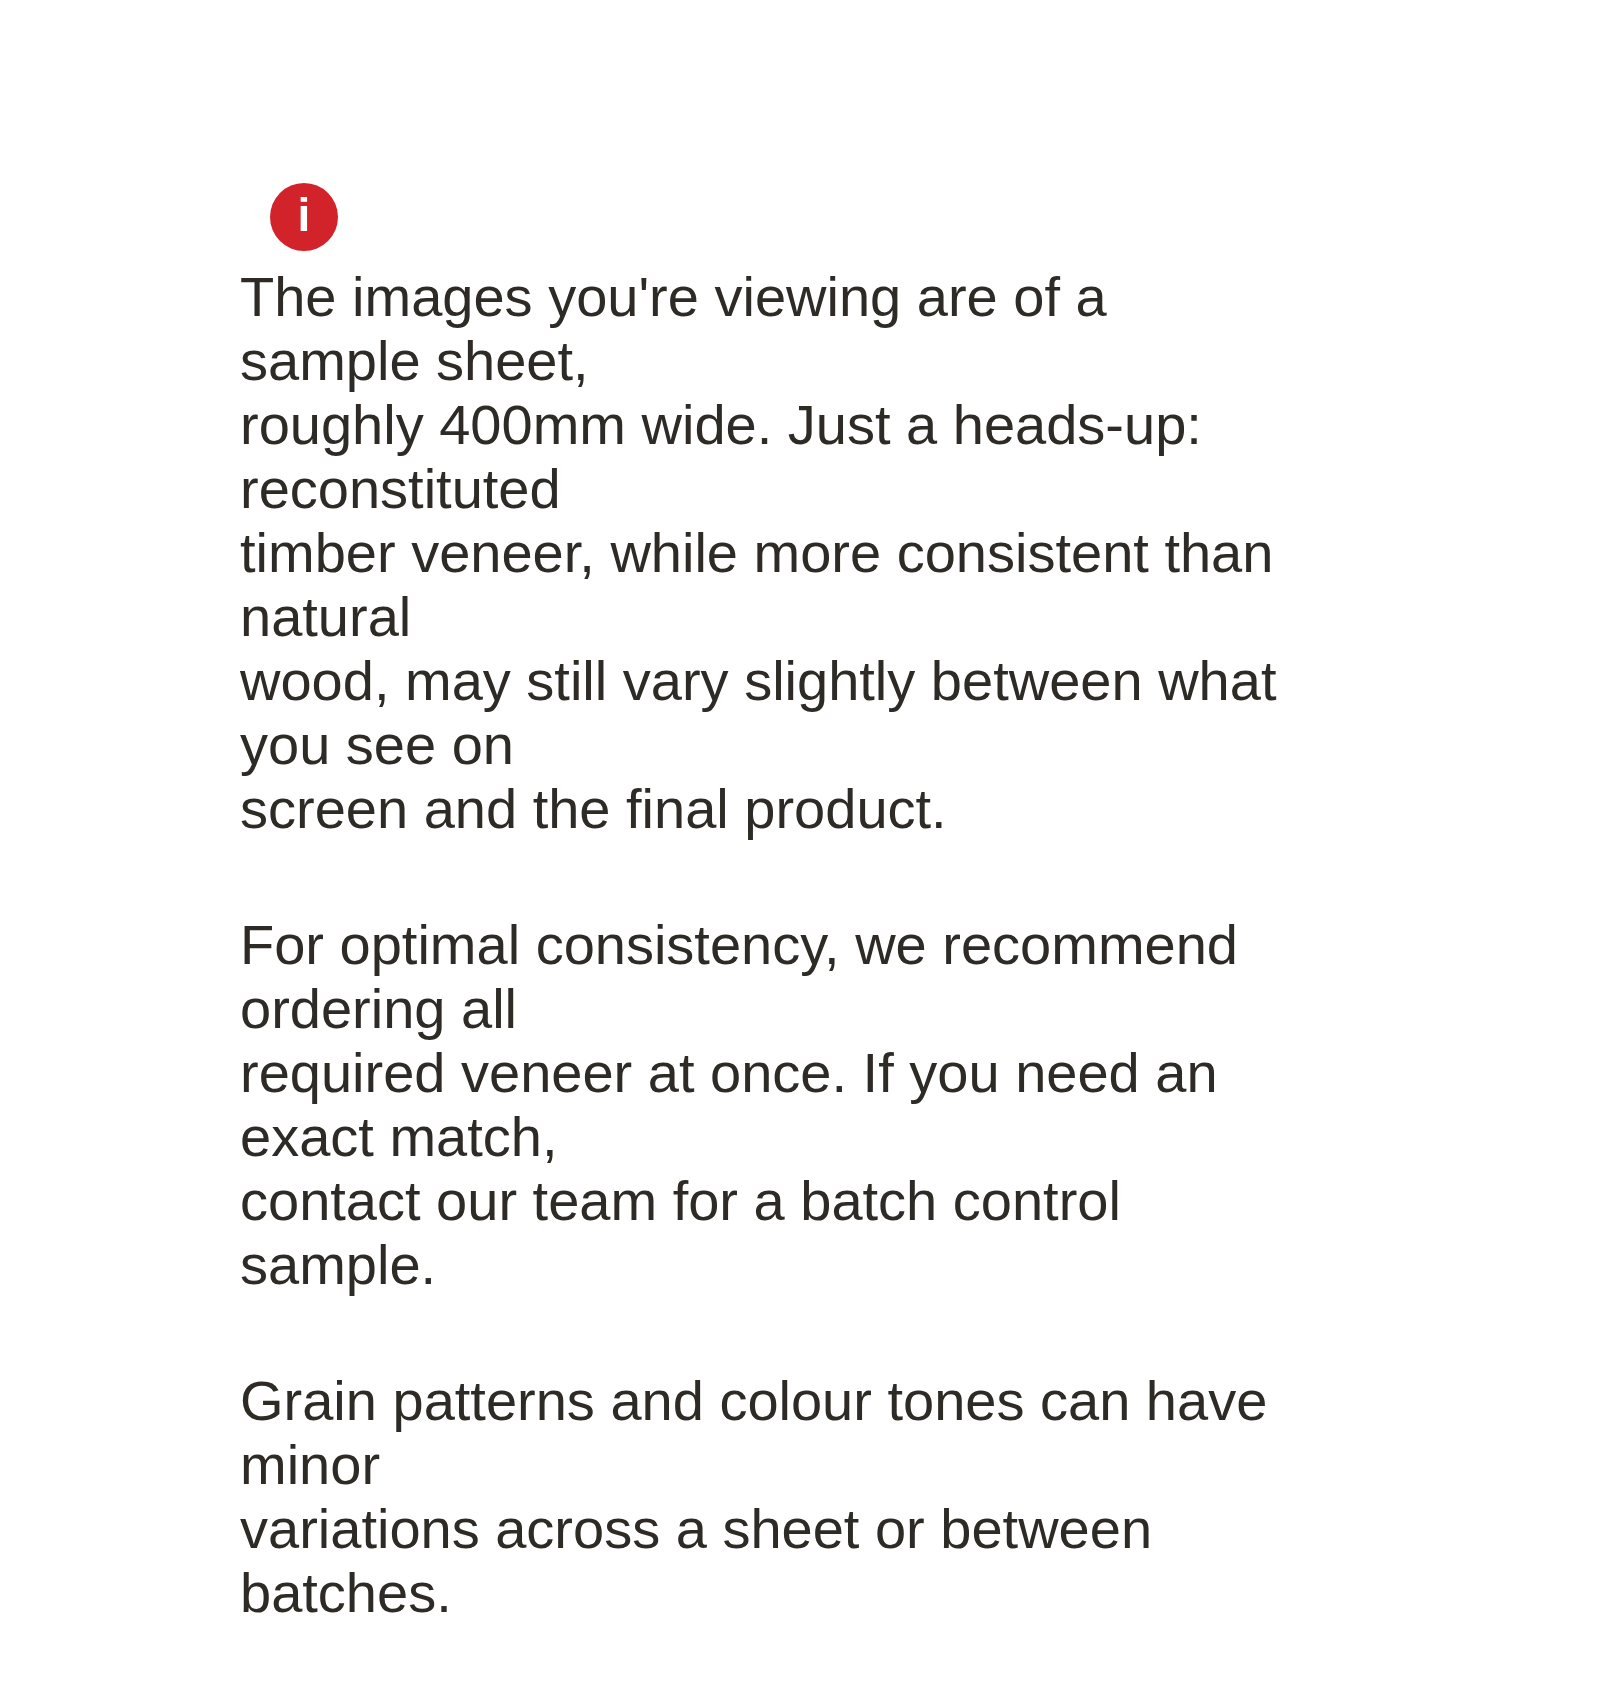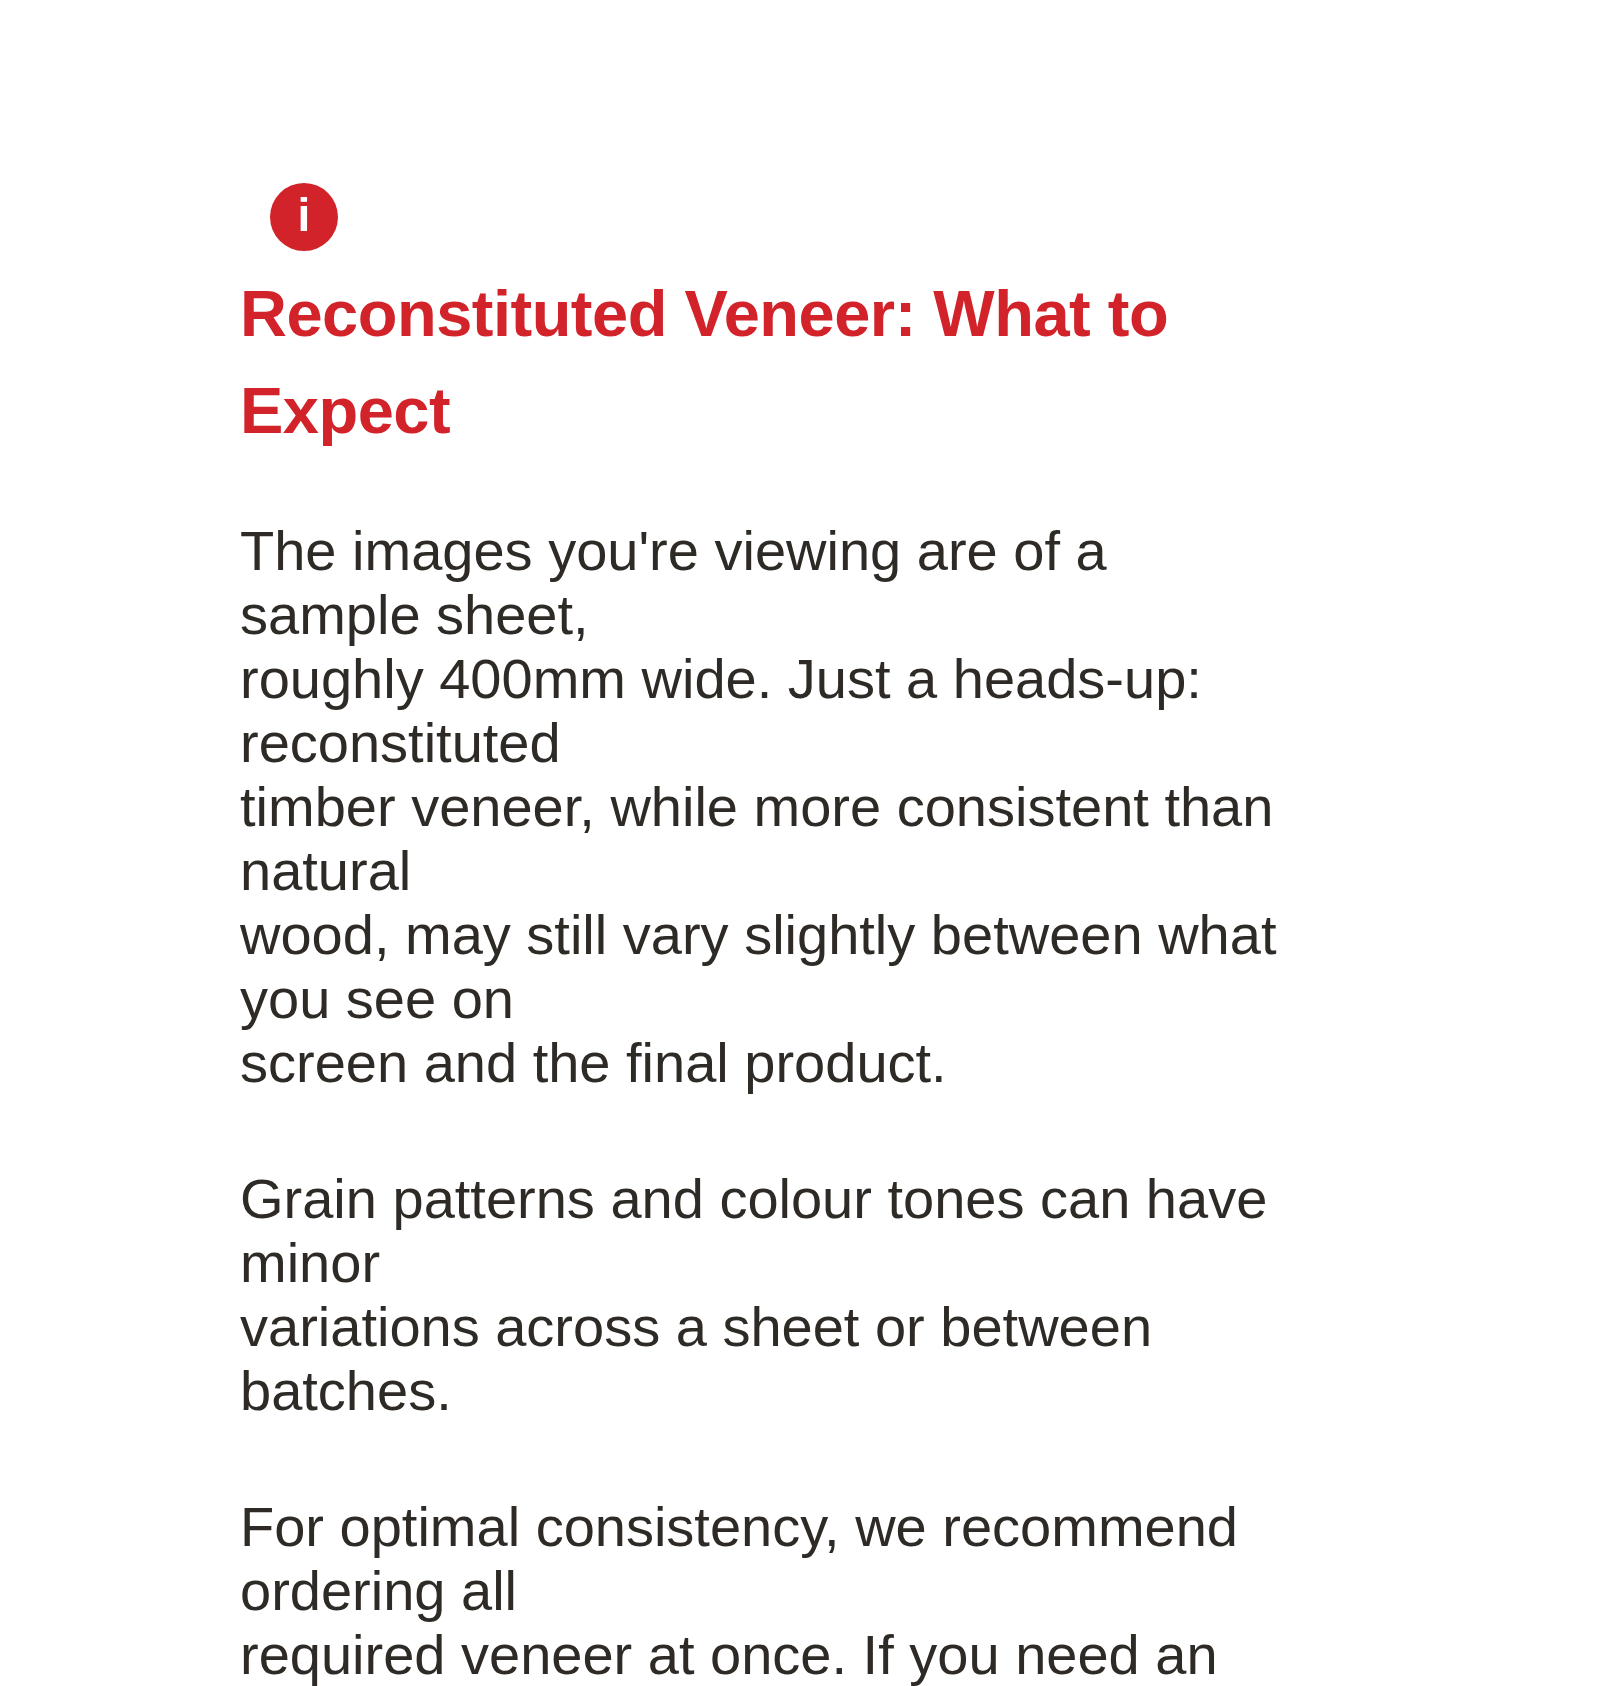--- a/index.html
+++ b/index.html
@@ -64,30 +64,28 @@
 </head>
 <body>
 
 <div class="page">
   <div class="content">
 
     <div class="info-icon">
       <span>i</span>
     </div>
 
-    <h1 class="section-heading">Reconstituted Veneer: What to
-Expect</h1>
 
     <p class="body-paragraph">The images you're viewing are of a sample sheet,
 roughly 400mm wide. Just a heads-up: reconstituted
 timber veneer, while more consistent than natural
 wood, may still vary slightly between what you see on
 screen and the final product.</p>
 
-    <p class="body-paragraph">Grain patterns and colour tones can have minor
-variations across a sheet or between batches.</p>
-
     <p class="body-paragraph">For optimal consistency, we recommend ordering all
 required veneer at once. If you need an exact match,
 contact our team for a batch control sample.</p>
+
+    <p class="body-paragraph">Grain patterns and colour tones can have minor
+variations across a sheet or between batches.</p>
 
   </div>
 </div>
 
 </body></html>

